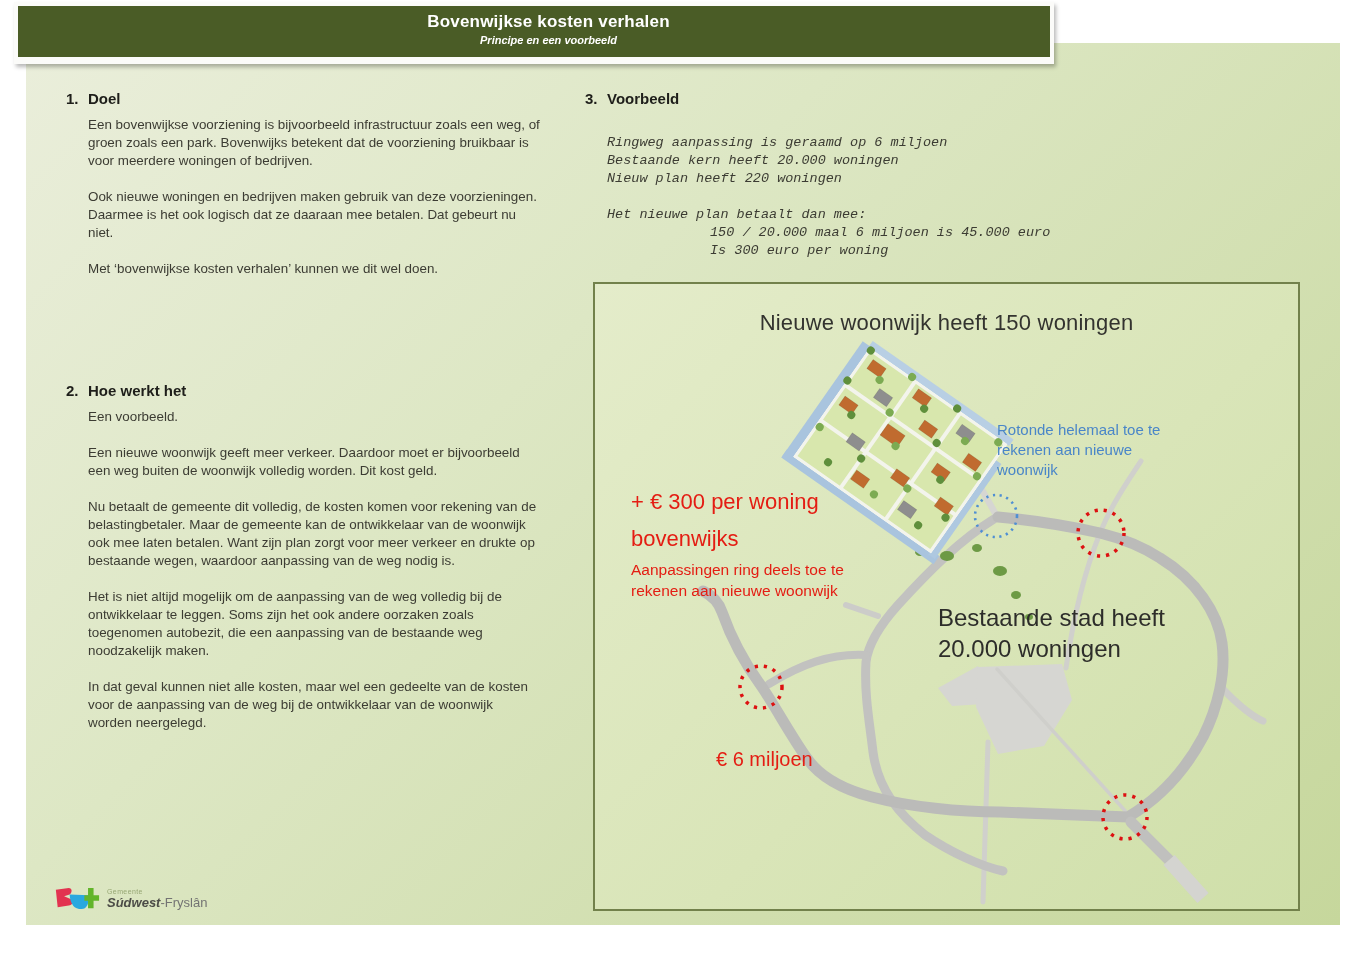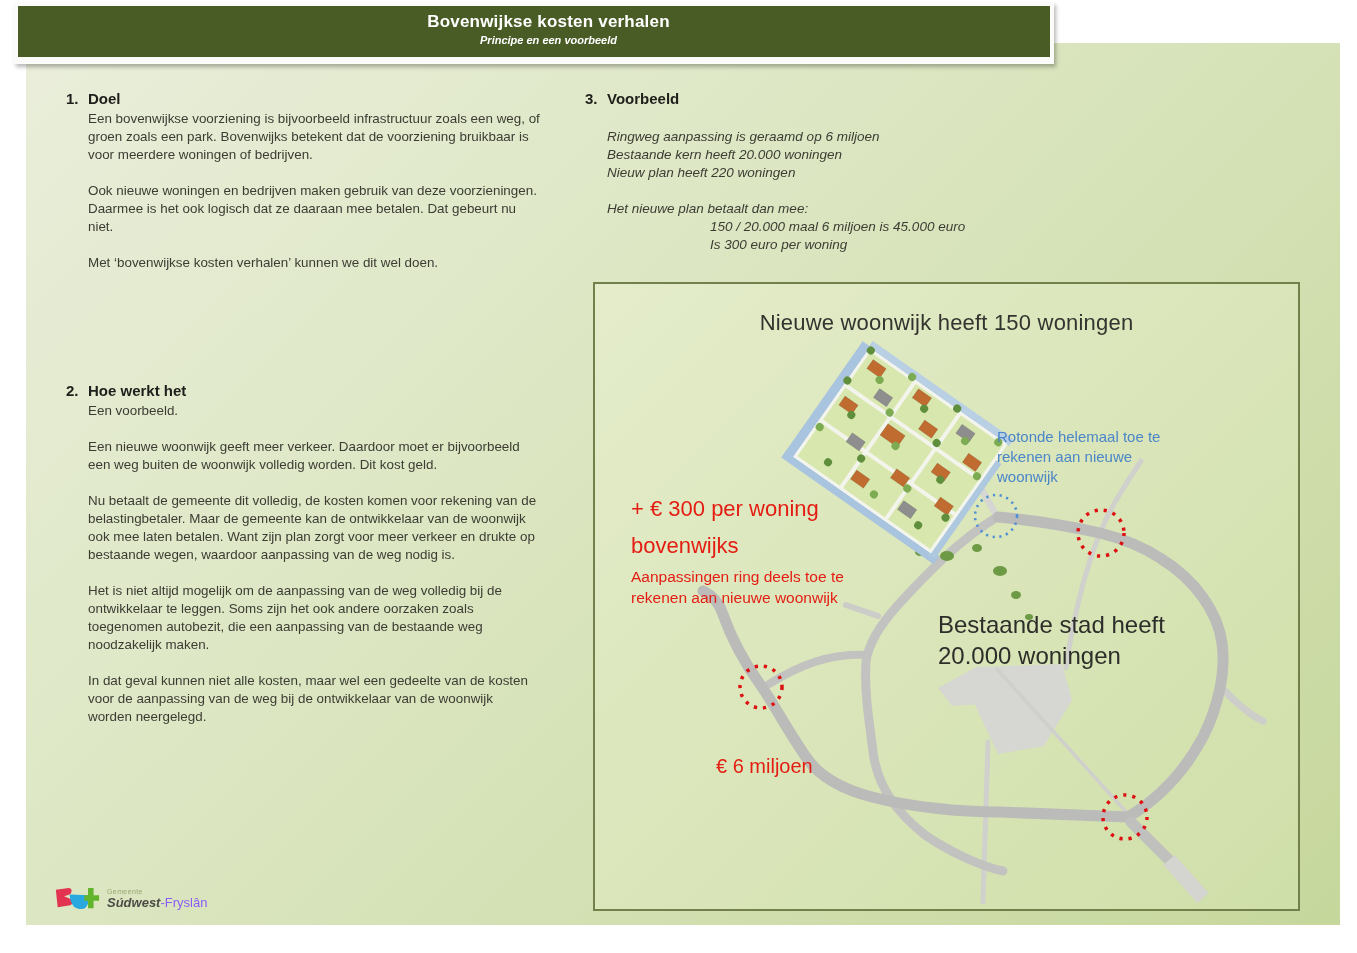--- a/index.html
+++ b/index.html
@@ -14,47 +14,47 @@
   .banner{position:absolute;left:14px;top:2px;width:1040px;height:62px;
           background:#fbfbf9;box-shadow:2px 3px 4px rgba(0,0,0,.28);z-index:6;}
   .banner-inner{position:absolute;left:4px;top:4px;right:4px;bottom:7px;
           background:#4a5c26;color:#ffffff;text-align:center;padding-left:29px;}
   .banner-title{font-size:17px;font-weight:bold;margin-top:6px;letter-spacing:.2px;}
   .banner-sub{font-size:11px;font-weight:bold;font-style:italic;margin-top:2px;}
 
   .sec{position:absolute;z-index:2;}
   .sec-head{font-size:15px;font-weight:bold;color:#1e1e1a;}
   .sec-head .num{display:inline-block;width:22px;}
-  .sec-body{margin-left:22px;margin-top:3px;}
+  .sec-body{margin-left:22px;margin-top:9px;}
   p.para{font-size:13.4px;line-height:18px;color:#3c3c33;margin:0 0 18px 0;width:452px;}
 
   .vb-line{font-size:13.5px;line-height:18px;font-style:italic;color:#3c3c33;}
   .vb-gap{height:18px;}
   .vb-indent{padding-left:103px;}
 
   
   .map-panel{position:absolute;left:593px;top:282px;width:703px;height:625px;
              border:2px solid #72814b;z-index:2;
              background:linear-gradient(135deg,#e4ecca 0%,#d9e5b8 55%,#cfdfa9 100%);}
   .map-svg{position:absolute;left:0;top:0;width:703px;height:625px;}
   .map-title{position:absolute;top:26px;left:0;width:100%;text-align:center;
              font-size:22px;color:#33332f;letter-spacing:.2px;}
-  .lbl{position:absolute;margin-top:7px;}
+  .lbl{position:absolute;}
   .lbl-blue{left:402px;top:136px;width:165px;font-size:15px;line-height:20px;color:#4a86c8;}
   .lbl-red-big{left:36px;top:199px;font-size:22px;line-height:37px;color:#e41d13;}
   .lbl-red-small{left:36px;top:275px;font-size:15.5px;line-height:21px;color:#e41d13;}
   .lbl-black{left:343px;top:318px;font-size:24px;line-height:31px;color:#2d2d2a;}
   .lbl-miljoen{left:121px;top:464px;font-size:20px;color:#e41d13;}
 
   
   .logo{position:absolute;left:54px;top:884px;display:flex;align-items:center;gap:7px;z-index:3;}
   .logo-text .tiny{font-size:7px;color:#97a774;letter-spacing:.4px;}
   .logo-text .name{font-size:13px;color:#4a4a45;}
   .logo-text .name .b{font-weight:bold;font-style:italic;color:#4c4c47;}
-  .logo-text .name .l{color:#8b5cf6;}
+  .logo-text .name .l{color:#737373;}
 </style>
 </head>
 <body>
 
 <div class="board"></div>
 
 <div class="banner">
   <div class="banner-inner">
     <div class="banner-title">Bovenwijkse kosten verhalen</div>
     <div class="banner-sub">Principe en een voorbeeld</div>
@@ -82,21 +82,21 @@
     <p class="para">Nu betaalt de gemeente dit volledig, de kosten komen voor rekening van de belastingbetaler. Maar de gemeente kan de ontwikkelaar van de woonwijk ook mee laten betalen. Want zijn plan zorgt voor meer verkeer en drukte op bestaande wegen, waardoor aanpassing van de weg nodig is.</p>
     <p class="para">Het is niet altijd mogelijk om de aanpassing van de weg volledig bij de ontwikkelaar te leggen. Soms zijn het ook andere oorzaken zoals toegenomen autobezit, die een aanpassing van de bestaande weg noodzakelijk maken.</p>
     <p class="para">In dat geval kunnen niet alle kosten, maar wel een gedeelte van de kosten voor de aanpassing van de weg bij de ontwikkelaar van de woonwijk worden neergelegd.</p>
   </div>
 </div>
 
 <div class="sec" style="left:585px;top:90px;">
   <div class="sec-head">
     <span class="num">3.</span><span>Voorbeeld</span>
   </div>
-  <div class="sec-body" style="margin-top:21px;">
+  <div class="sec-body" style="margin-top:27px;font-family:Liberation Mono, monospace;">
     <div class="vb-line">Ringweg aanpassing is  geraamd op 6 miljoen</div>
     <div class="vb-line">Bestaande kern heeft 20.000 woningen</div>
     <div class="vb-line">Nieuw plan heeft 220 woningen</div>
     <div class="vb-gap"></div>
     <div class="vb-line">Het nieuwe plan betaalt dan mee:</div>
     <div class="vb-line vb-indent">150 / 20.000 maal 6 miljoen is 45.000 euro</div>
     <div class="vb-line vb-indent">Is 300 euro per woning</div>
   </div>
 </div>
 

